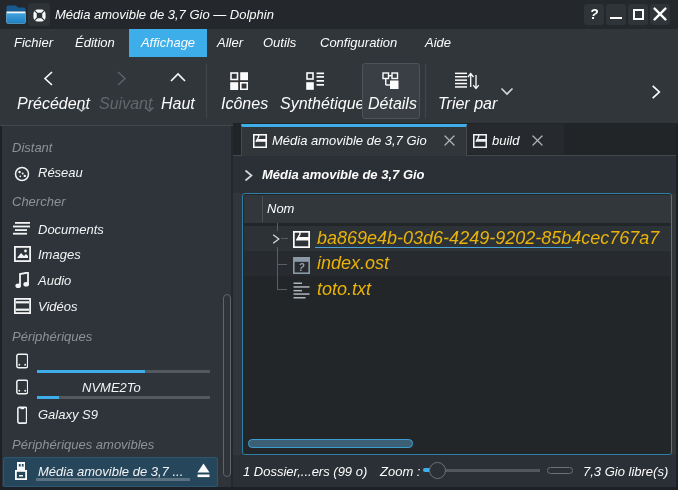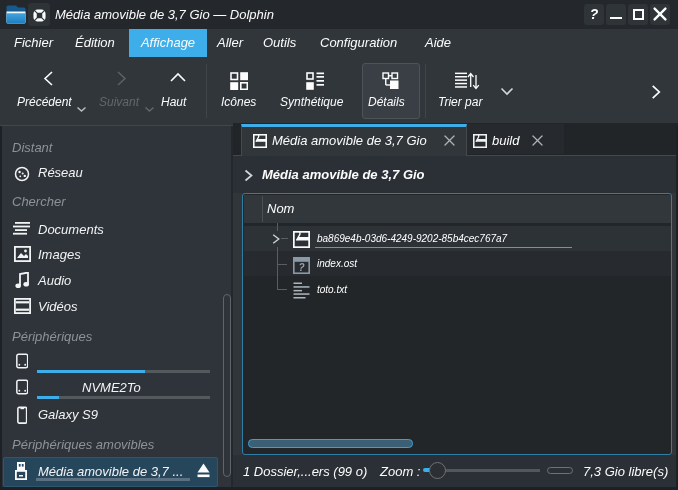--- a/index.html
+++ b/index.html
@@ -8,36 +8,36 @@
 #win { position:absolute; top:0; left:0; width:678px; height:490px; background:#31363b;font-style:italic; }
 .abs { position:absolute; }
 
 #titlebar { position:absolute; top:0; left:0; width:678px; height:29px; background:#24282c; }
 .tbtn { position:absolute; top:4px; width:21px; height:21px; background:#2f3438; border-radius:3px; }
 
 #menubar { position:absolute; top:29px; left:0; width:678px; height:28px; background:#31363b; }
 .mitem { position:absolute; top:0; height:28px; line-height:28px; text-align:center; }
 
 #toolbar { position:absolute; top:57px; left:0; width:678px; height:67.5px; background:#31363b; }
-.tool-label { position:absolute; top:95px; font-size:12px; white-space:nowrap; }
+.tool-label { position:absolute; top:95px; font-size:16px; white-space:nowrap; }
 .sep { position:absolute; top:64px; width:1px; height:54px; background:#41464b; }
 
 #sidebar { position:absolute; top:126px; left:0; width:233px; height:364px; background:#2f343a; border-right:2px solid #24282c; }
 .shead { position:absolute; left:12px; color:#8d9297; font-size:13px; white-space:nowrap; }
 .sitem { position:absolute; left:38px; color:#f2f3f4; font-size:13px; white-space:nowrap; }
 
 #tabbar { position:absolute; top:122.8px; left:233px; width:445px; height:33.7px; background:#222528; }
 #atab { position:absolute; top:123.5px; left:240.5px; width:226px; height:33px; background:#31363b; border-top:3px solid #3daee9; border-left:1px solid #46494d; border-right:1px solid #46494d; }
 #itab { position:absolute; top:123.5px; left:466.5px; width:97.5px; height:30px; background:#26292d; }
 #crumbzone { position:absolute; top:156.4px; left:233px; width:445px; height:36.6px; background:#2b3036; }
 #view { position:absolute; top:193px; left:242px; width:430px; height:262px; background:#232629; border:1px solid #2e7ea5; border-radius:3px; }
 #statusbar { position:absolute; top:455px; left:233px; width:445px; height:35px; background:#2b3036; }
 #vhead { position:absolute; top:195px; left:243.5px; width:427px; height:28px; background:#32373c; }
 .row { position:absolute; left:243.5px; width:427px; height:25px; }
-.rtext { position:absolute; font-size:10px; color:#ffffff; white-space:nowrap; }
+.rtext { position:absolute; font-size:18px; color:#eab308; white-space:nowrap; }
 .tree { position:absolute; background:#585e64; }
 svg { display:block; }
 </style>
 </head>
 <body>
 <div id="win">
 
 <div id="titlebar">
   <svg class="abs" style="left:6px; top:5px;" width="20" height="19" viewBox="0 0 20 19">
     <defs>

